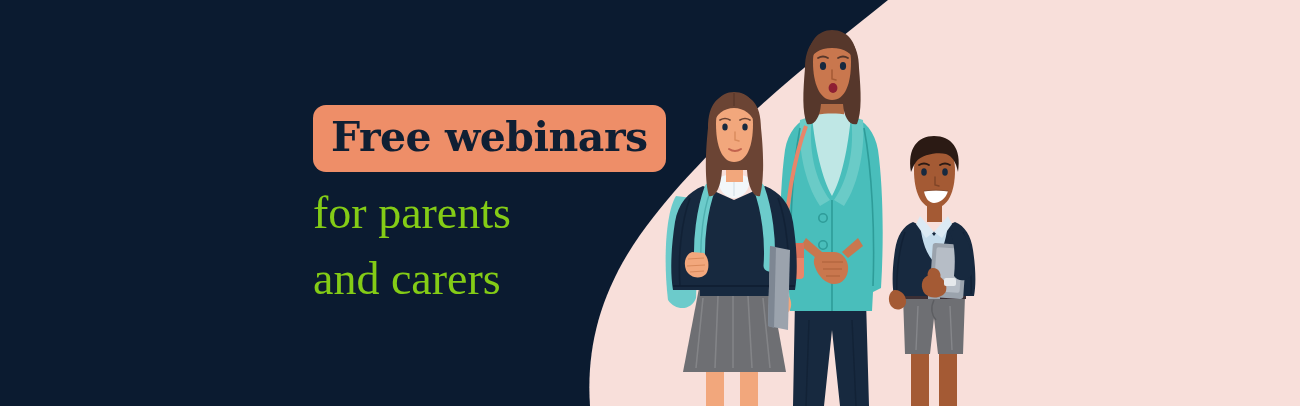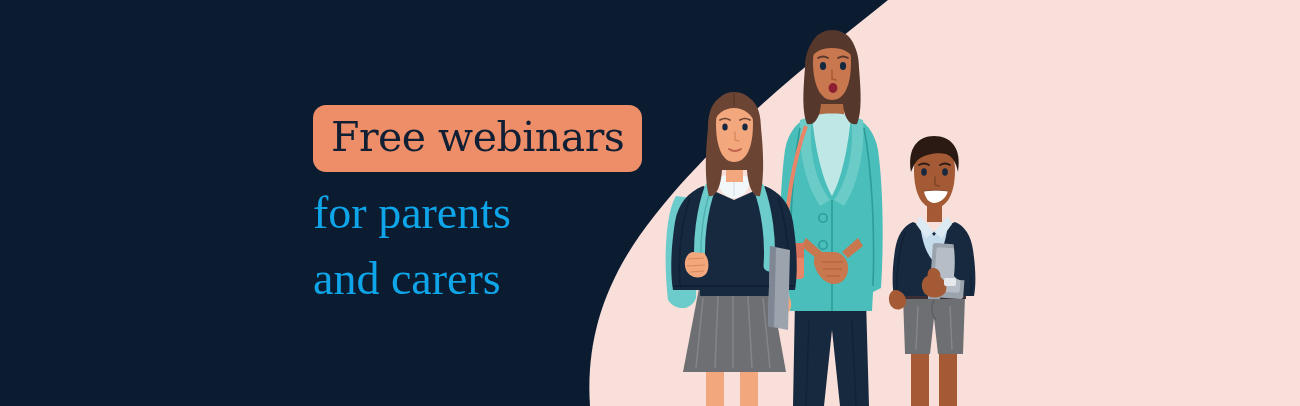--- a/index.html
+++ b/index.html
@@ -28,30 +28,30 @@
     left: 313px;
     top: 105px;
     width: 400px;
     z-index: 5;
   }
   .badge {
     display: inline-block;
     background: #EE8E68;
     color: #101F33;
     font-family: "DejaVu Serif", "Liberation Serif", serif;
-    font-weight: normal;
+    font-weight: bold;
     font-size: 41px;
     line-height: 1;
     letter-spacing: -0.5px;
     padding: 12px 18px 14px 18px;
     border-radius: 13px;
     white-space: nowrap;
   }
   .subline {
-    color: #0ea5e9;
+    color: #84cc16;
     font-family: "Liberation Serif", "DejaVu Serif", serif;
     font-size: 46px;
     line-height: 54px;
     letter-spacing: 0px;
     margin-top: 14px;
     white-space: nowrap;
   }
   .subline-2 { margin-top: 12px; }
 </style>
 </head>

